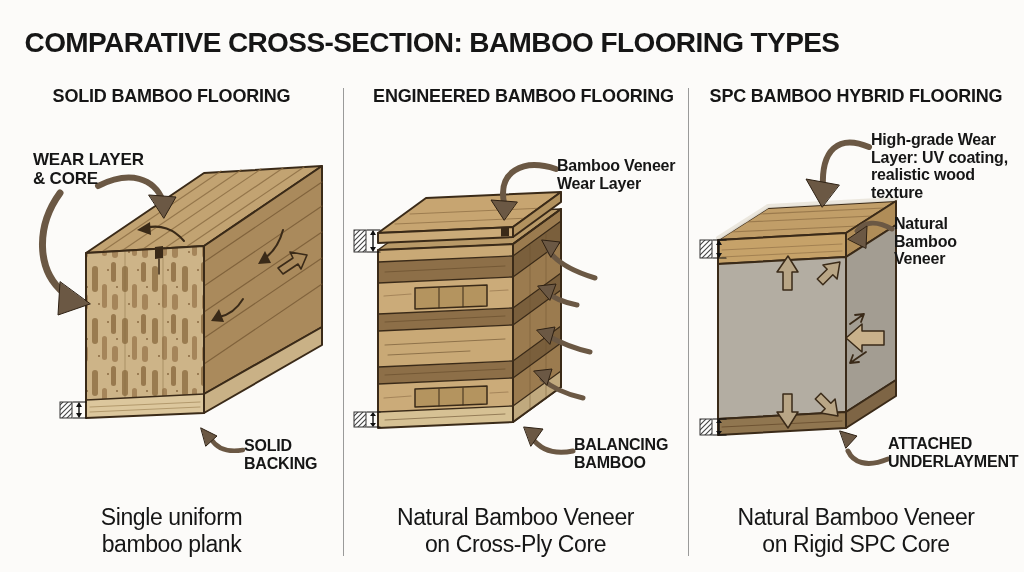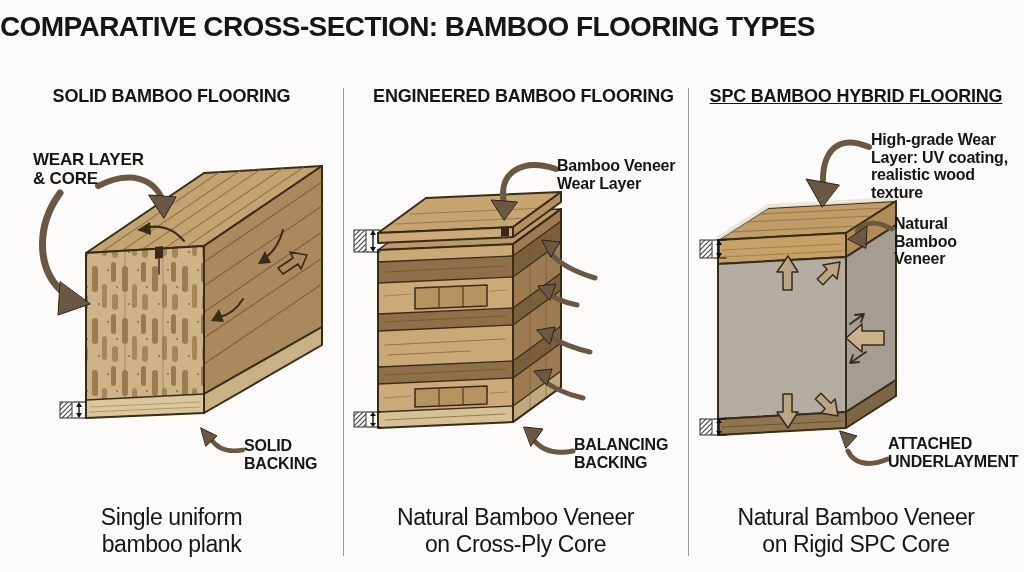--- a/index.html
+++ b/index.html
@@ -5,30 +5,30 @@
   :root{
     --background:#fcfbf9; --text:#161616; --divider:#9a9a9a;
   }
   html,body{margin:0;padding:0;}
   body{background:#e8e8e8;font-family:"Liberation Sans",sans-serif;}
   .canvas{
     position:relative;width:1024px;height:572px;margin:0 auto;
     background:var(--background);overflow:hidden;color:var(--text);
   }
   .title{
-    position:absolute;top:11px;left:0;width:864px;
+    position:absolute;top:27px;left:0;width:864px;text-align:center;
     font-size:28px;font-weight:700;letter-spacing:-0.6px;
   }
   .phead{
     position:absolute;top:86px;text-align:center;
     font-size:18px;font-weight:700;letter-spacing:-0.2px;white-space:pre-line;
   }
   .phead.p1{left:0;width:343px;}
   .phead.p2{left:343px;width:345px;padding-left:8px;}
-  .phead.p3{left:688px;width:336px;text-decoration:underline;}
+  .phead.p3{left:688px;width:336px;}
   .caption{
     position:absolute;top:504px;text-align:center;font-size:23px;
     line-height:1.17;font-weight:400;letter-spacing:-0.4px;white-space:pre-line;
   }
   .caption.p1{left:0;width:343px;}
   .caption.p2{left:343px;width:345px;}
   .caption.p3{left:688px;width:336px;}
   .lbl{
     position:absolute;font-weight:700;white-space:pre-line;
     line-height:1.1;letter-spacing:-0.2px;font-size:16px;z-index:3;
@@ -293,21 +293,21 @@
   </svg>
 
   <div class="lbl" style="left:33px;top:151px;font-size:17px;">WEAR LAYER
 &amp; CORE</div>
   <div class="lbl" style="left:244px;top:437px;">SOLID
 BACKING</div>
 
   <div class="lbl" style="left:557px;top:157px;">Bamboo Veneer
 Wear Layer</div>
   <div class="lbl" style="left:574px;top:436px;">BALANCING
-BACKING</div>
+BAMBOO</div>
 
   <div class="lbl" style="left:871px;top:131px;">High-grade Wear
 Layer: UV coating,
 realistic wood
 texture</div>
   <div class="lbl" style="left:894px;top:215px;">Natural
 Bamboo
 Veneer</div>
   <div class="lbl" style="left:888px;top:435px;">ATTACHED
 UNDERLAYMENT</div>

